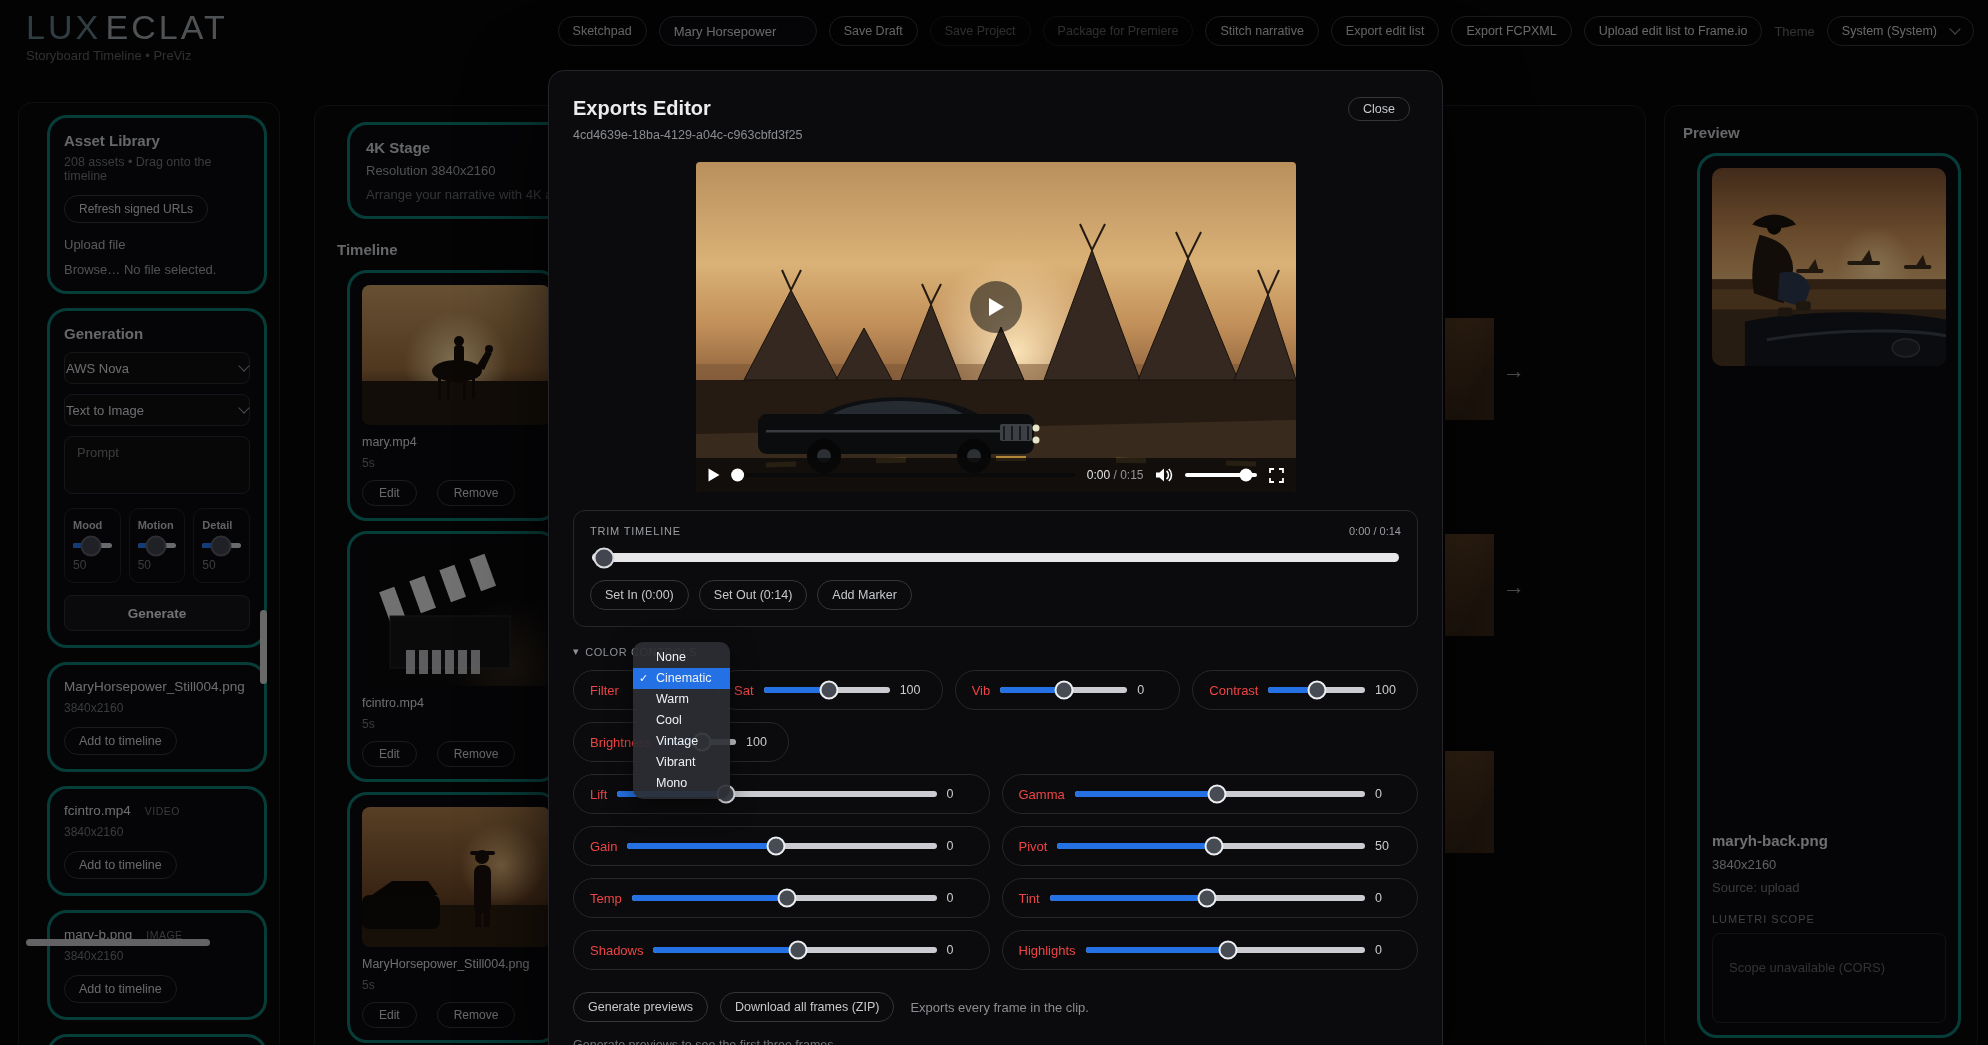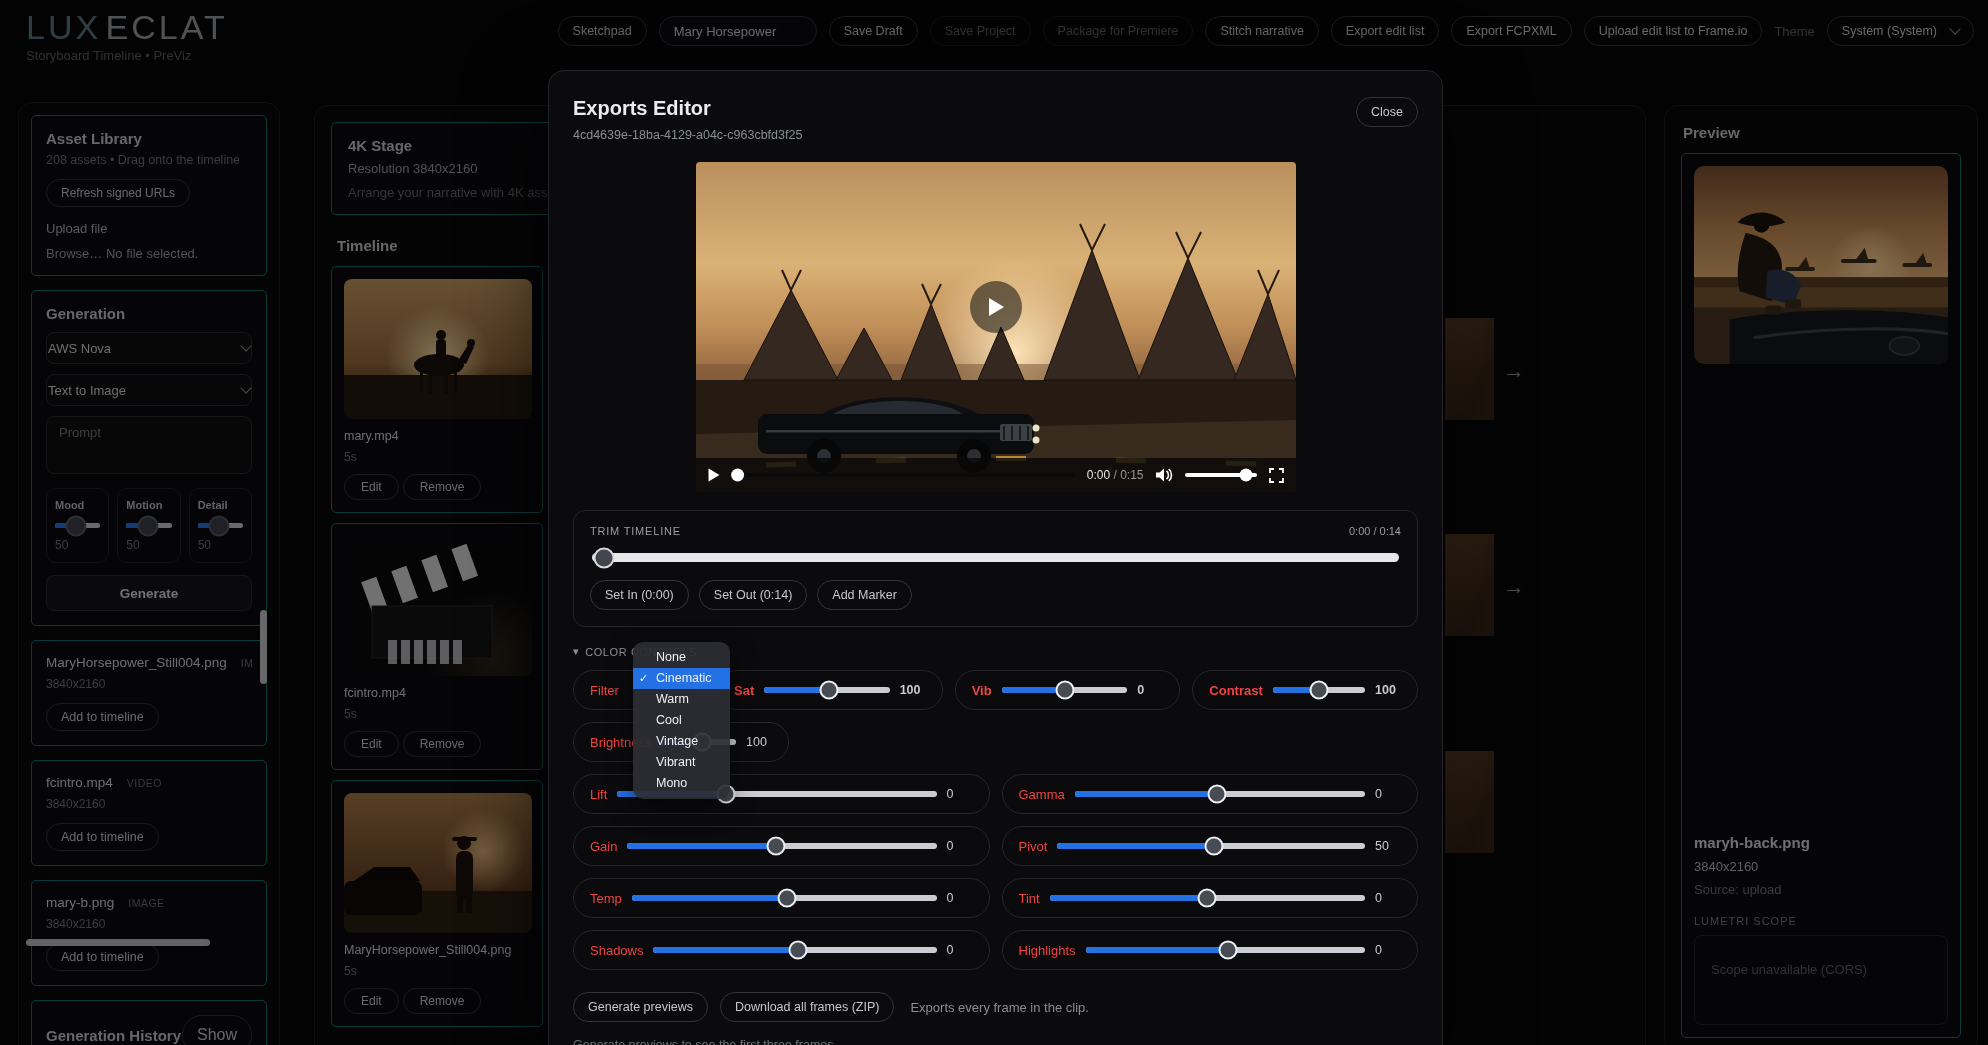--- a/index.html
+++ b/index.html
@@ -4,21 +4,21 @@
 <style>
   * { margin:0; padding:0; box-sizing:border-box; font-family:"Liberation Sans", sans-serif; }
   html,body { background:#070708; }
   body { width:1988px; height:1045px; position:relative; overflow:hidden; color:#c9cbce; }
 
   
   .pill { display:inline-flex; align-items:center; justify-content:center; gap:6px;
           border:1px solid #34353b; border-radius:999px; background:transparent;
           color:#c6c8cb; font-size:12.5px; height:30px; padding:0 14px; white-space:nowrap; }
   .pill.dim { opacity:.45; }
-  .card { background:#0b0b0e; border:1px solid #0f766e; border-radius:5px; }
+  .card { background:#0b0b0e; border:3px solid #0f766e; border-radius:20px;margin-left:16px; }
   .chev { width:8px; height:8px; border-right:1.5px solid #8a8d92; border-bottom:1.5px solid #8a8d92;
           transform:rotate(45deg); margin-left:8px; margin-top:-4px; flex:0 0 auto; }
 
   
   .track { position:relative; border-radius:4px; background:#caccd1; }
   .track .fillbar { position:absolute; left:0; top:0; bottom:0; width:var(--fill,50%); background:#2471e6; border-radius:4px; }
   .track .knob { position:absolute; left:var(--fill,50%); top:50%; transform:translate(-50%,-50%);
                  width:19px; height:19px; border-radius:50%; background:#474b54; border:2.5px solid #eceef1; }
 
   
@@ -71,21 +71,21 @@
   #stage-card { width:560px; padding:14px 16px; }
   #stage-card .t { font-size:15px; font-weight:bold; color:#c4c6c9; }
   #stage-card .r { font-size:13px; color:#9a9da1; margin-top:7px; }
   #stage-card .h { font-size:13px; color:#63676b; margin-top:9px; }
   #tl-title { font-size:15px; font-weight:bold; color:#c4c6c9; margin:22px 0 12px 6px; }
   .clip-card { width:212px; padding:12px; margin-bottom:10px; }
   .clip-thumb { width:188px; height:140px; border-radius:8px; overflow:hidden; background:#141414; }
   .clip-thumb svg { display:block; width:100%; height:100%; }
   .clip-name { font-size:12.5px; color:#cfd1d4; margin-top:10px; white-space:nowrap; overflow:hidden; }
   .clip-dur { font-size:12px; color:#6e7276; margin-top:7px; }
-  .clip-btns { display:flex; gap:4px; margin-top:10px;align-items:flex-end; }
+  .clip-btns { display:flex; gap:20px; margin-top:10px;align-items:flex-end; }
   .clip-btns .pill { height:26px; font-size:12px; padding:0 16px; }
   .sliver { position:absolute; width:49px; height:102px; background:linear-gradient(120deg,#6b4a2c,#3a2718 70%); }
   .flow-arrow { position:absolute; font-size:22px; color:#8b8e92; }
 
   
   #rightpanel { position:absolute; left:1664px; top:105px; width:314px; bottom:-8px;
                 background:#09090b; border:1px solid #1e1e23; border-radius:14px; padding:14px 16px; z-index:1;
                 display:flex; flex-direction:column; }
   #preview-title { font-size:15px; font-weight:bold; color:#c4c6c9; margin:4px 0 12px 2px; }
   #preview-card { flex:1; display:flex; flex-direction:column; padding:12px; overflow:hidden; }
@@ -99,21 +99,21 @@
   #scope-box { border:1px solid #26262b; border-radius:8px; height:90px; margin-top:8px; padding:26px 16px 0; }
   #scope-box .msg { font-size:13px; color:#5d6064; }
 
   
   #dim { position:absolute; inset:0; background:rgba(0,0,0,.48); z-index:5; }
   #modal { position:absolute; left:548px; top:70px; width:895px; height:990px; z-index:10;
            background:#0b0b0d; border:1px solid #242429; border-radius:16px 16px 0 0;
            box-shadow:0 20px 80px rgba(0,0,0,.7); padding:26px 24px; }
   #modal-title { font-size:20px; font-weight:bold; color:#ececee; }
   #modal-id { font-size:12.5px; color:#8a8d91; margin-top:8px; }
-  #close-btn { position:absolute; right:24px; top:26px; height:30px; }
+  #close-btn { position:absolute; right:32px; top:26px; height:24px; }
 
   #player { position:relative; width:600px; height:330px; margin:20px auto 0; border-radius:4px; overflow:hidden; background:#1a140e; }
   #player svg.scene { display:block; width:100%; height:100%; }
   #bigplay { position:absolute; left:50%; top:44%; transform:translate(-50%,-50%);
              width:52px; height:52px; border-radius:50%; background:rgba(12,12,12,.55);
              display:flex; align-items:center; justify-content:center; }
   #controls { position:absolute; left:0; right:0; bottom:0; height:34px; background:rgba(8,8,8,.82);
               display:flex; align-items:center; gap:12px; padding:0 12px; }
   #scrub { flex:1; position:relative; height:4px; background:#0a0a0a; border-radius:2px; }
   #scrub .dot { position:absolute; left:var(--fill,0%); top:50%; transform:translate(-30%,-50%);
@@ -136,21 +136,21 @@
 
   #color-section { margin-top:18px; }
   #color-label { font-size:11px; letter-spacing:.6px; color:#8f9296; display:flex; align-items:center; gap:6px; }
   .crow { display:flex; gap:12px; margin-top:12px; }
   .cpill { display:flex; align-items:center; gap:10px; border:1px solid #26262b; border-radius:999px;
            height:40px; padding:0 16px; }
   .cpill .cl { font-size:13px; color:#ef4444; white-space:nowrap; }
   .cpill .track { flex:1; height:6px; }
   .cpill .cv { font-size:12.5px; color:#c9cbce; min-width:26px; }
   .cpill.filter { width:132px; flex:0 0 auto; }
-  .cpill.third { flex:1;font-weight:bold; }
+  .cpill.third { flex:1; }
   .cpill.half { flex:1; }
   .cpill.bright { width:216px; flex:0 0 auto; }
 
   #filter-menu { position:absolute; left:84px; top:571px; width:97px; z-index:20;
                  background:rgba(44,46,52,.93); border-radius:10px; padding:5px 0;
                  box-shadow:0 8px 24px rgba(0,0,0,.5); }
   .fm-item { position:relative; height:21px; line-height:21px; font-size:12.5px; color:#f0f1f3; padding-left:23px; }
   .fm-item.sel { background:#2471e6; margin:0 0 0 0; }
   .fm-item .ck { position:absolute; left:6px; font-size:11px; color:#fff; }
 

